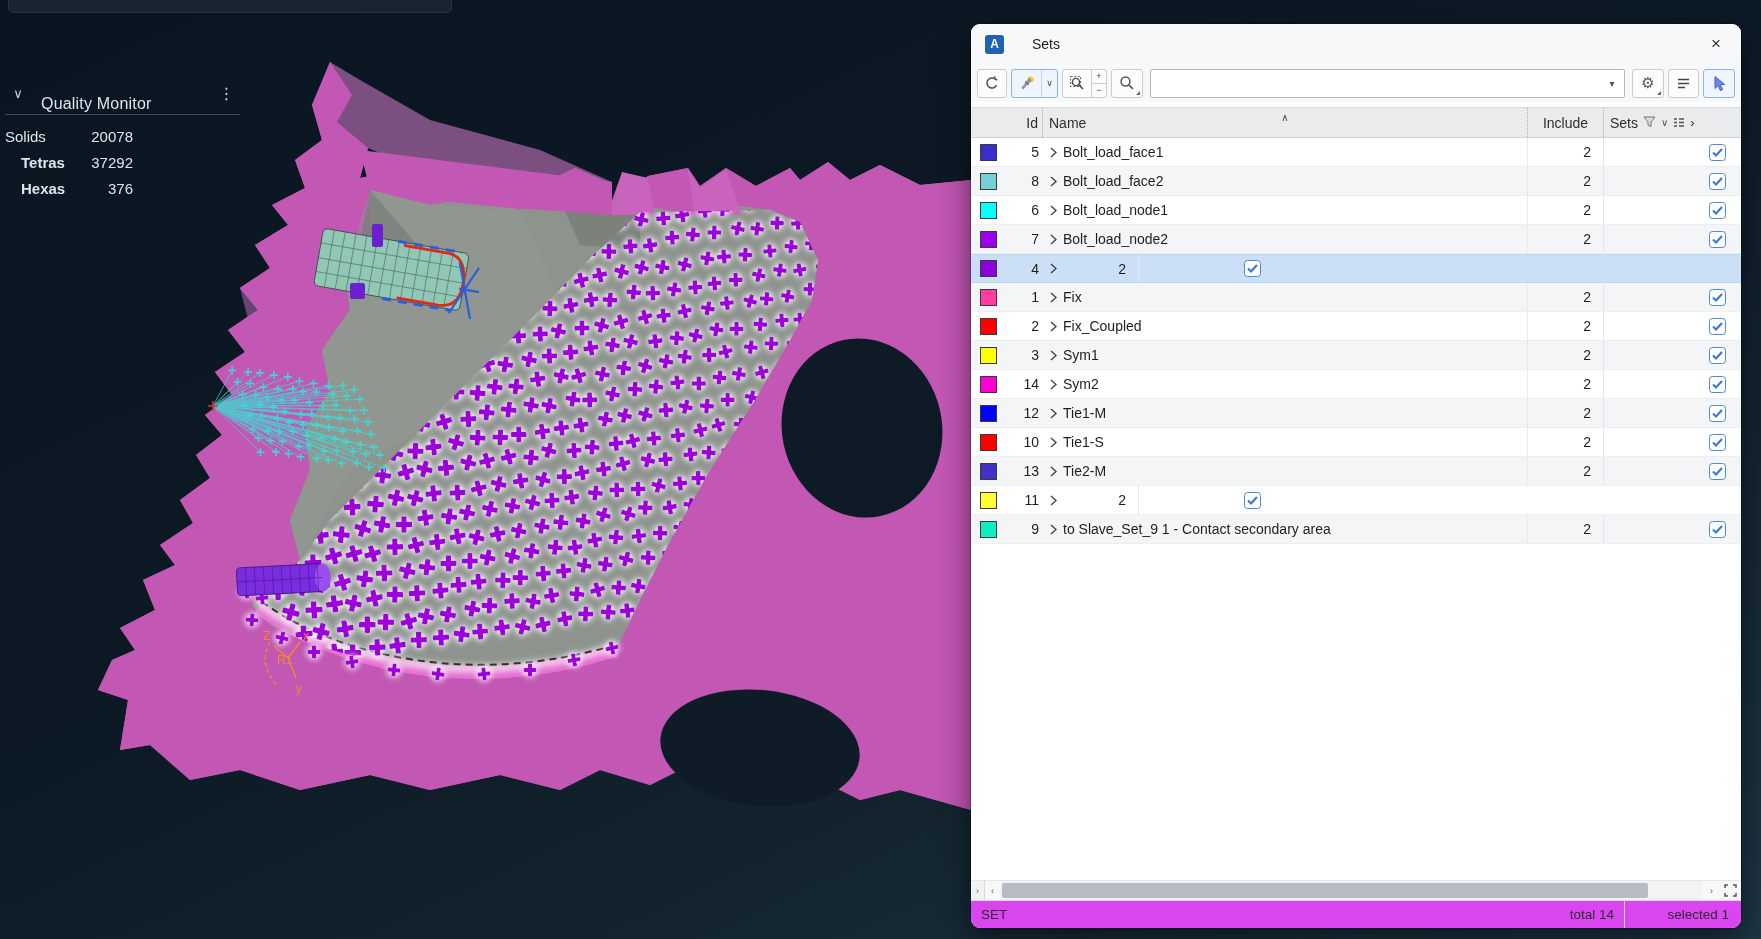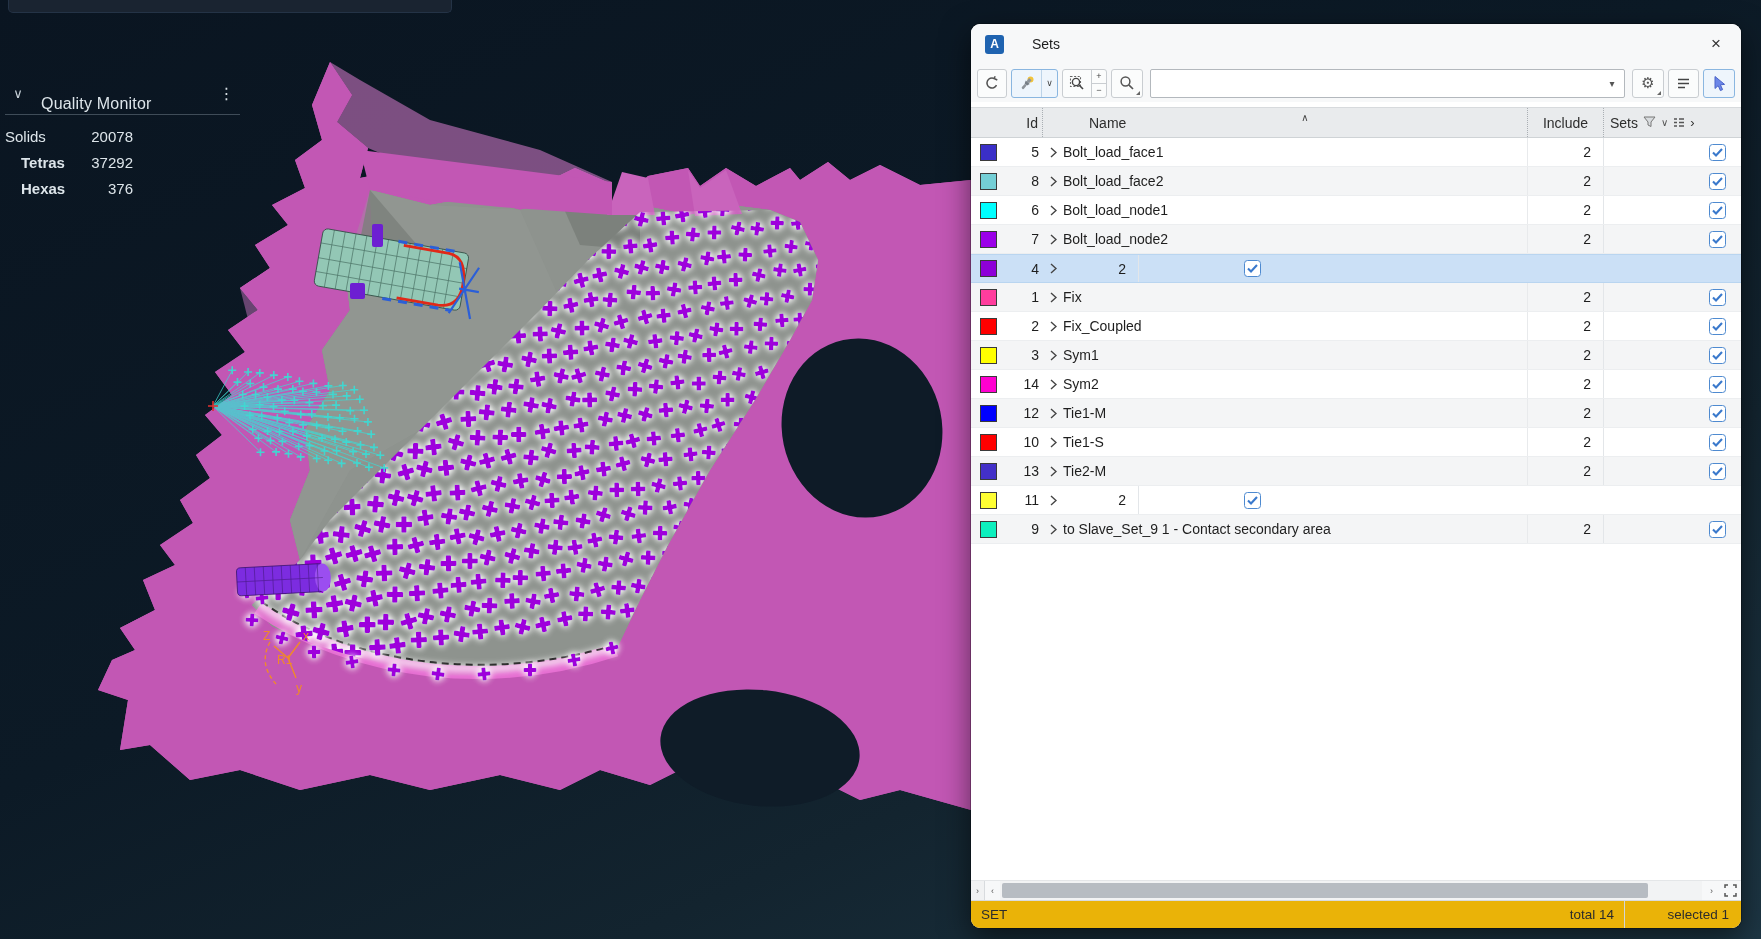--- a/index.html
+++ b/index.html
@@ -50,21 +50,21 @@
   #search-combo{flex:1;height:27px;background:#fff;border:1px solid #b3b8bd;border-radius:2px;
     display:flex;align-items:center;margin:0 3px;}
   #search-combo input{flex:1;border:none;outline:none;font:inherit;padding:0 8px;background:transparent;}
   #combo-chev{width:24px;text-align:center;color:#555;font-size:10px;}
   
   #thead{height:29px;margin-top:5px;background:#e9ebed;display:flex;align-items:center;
     border-top:1px solid #d7dadd;border-bottom:1px solid #cfd3d6;flex:0 0 auto;color:#2d2d2d;font-size:14px;}
   .hc{height:100%;display:flex;align-items:center;border-right:1px dotted #a9aeb3;box-sizing:border-box;}
   #hc-swatch{width:34px;border-right:none;}
   #hc-id{width:38px;justify-content:flex-end;padding-right:4px;}
-  #hc-name{flex:1;position:relative;padding-left:6px;margin-left:40px;}
+  #hc-name{flex:1;position:relative;padding-left:6px;}
   #hc-name .sortmark{position:absolute;left:50%;top:4px;transform:translateX(-50%);font-size:10px;color:#444;}
   #hc-include{width:76px;justify-content:center;}
   #hc-more{width:137px;border-right:none;gap:5px;padding-left:6px;color:#2d2d2d;}
   #hc-more .mini{color:#555;font-size:10px;}
   #rows{flex:1;overflow:hidden;background:#fff;position:relative;}
   .row{height:29px;display:flex;align-items:center;font-size:14px;color:#1e1e1e;
     border-bottom:1px solid #eceef0;box-sizing:border-box;}
   .row.alt{background:#f4f5f6;}
   .row.sel{background:#cbe0f6;border-top:1px solid #b9d5f0;border-bottom:1px solid #b9d5f0;}
   .c-swatch{width:34px;display:flex;justify-content:center;}
@@ -76,21 +76,21 @@
   .c-more{width:137px;display:flex;justify-content:flex-end;padding-right:15px;box-sizing:border-box;}
   .cbx{width:17px;height:17px;border:1.6px solid #4e8ad0;border-radius:3.5px;background:#fff;
     display:flex;align-items:center;justify-content:center;box-sizing:border-box;}
   
   #scrollrow{height:19px;display:flex;align-items:stretch;background:#f7f8f9;flex:0 0 auto;border-top:1px solid #e4e6e8;}
   .sc-btn{width:15px;display:flex;align-items:center;justify-content:center;font-size:9px;color:#555;}
   #sc-split{width:13px;border-right:1px solid #d8dbde;background:#f1f2f3;}
   #sc-track{flex:1;background:#f2f3f4;position:relative;margin-right:2px;}
   #sc-thumb{position:absolute;left:2px;top:2px;bottom:2px;width:92%;background:#b7bcc2;border-radius:2px;}
   #sc-fit{width:22px;display:flex;align-items:center;justify-content:center;}
-  #statusbar{height:27px;background:#eab308;border-top:1px solid #d8dbde;display:flex;align-items:center;
+  #statusbar{height:27px;background:#d946ef;border-top:1px solid #d8dbde;display:flex;align-items:center;
     font-size:13.5px;color:#2c2c2c;flex:0 0 auto;}
   #status-mode{padding-left:10px;flex:1;}
   #status-total{padding-right:10px;}
   #status-sep{width:1px;height:100%;background:#d2d5d8;}
   #status-selected{width:104px;text-align:right;padding-right:12px;}
 </style>
 </head>
 <body>
 
 <div id="viewport">

